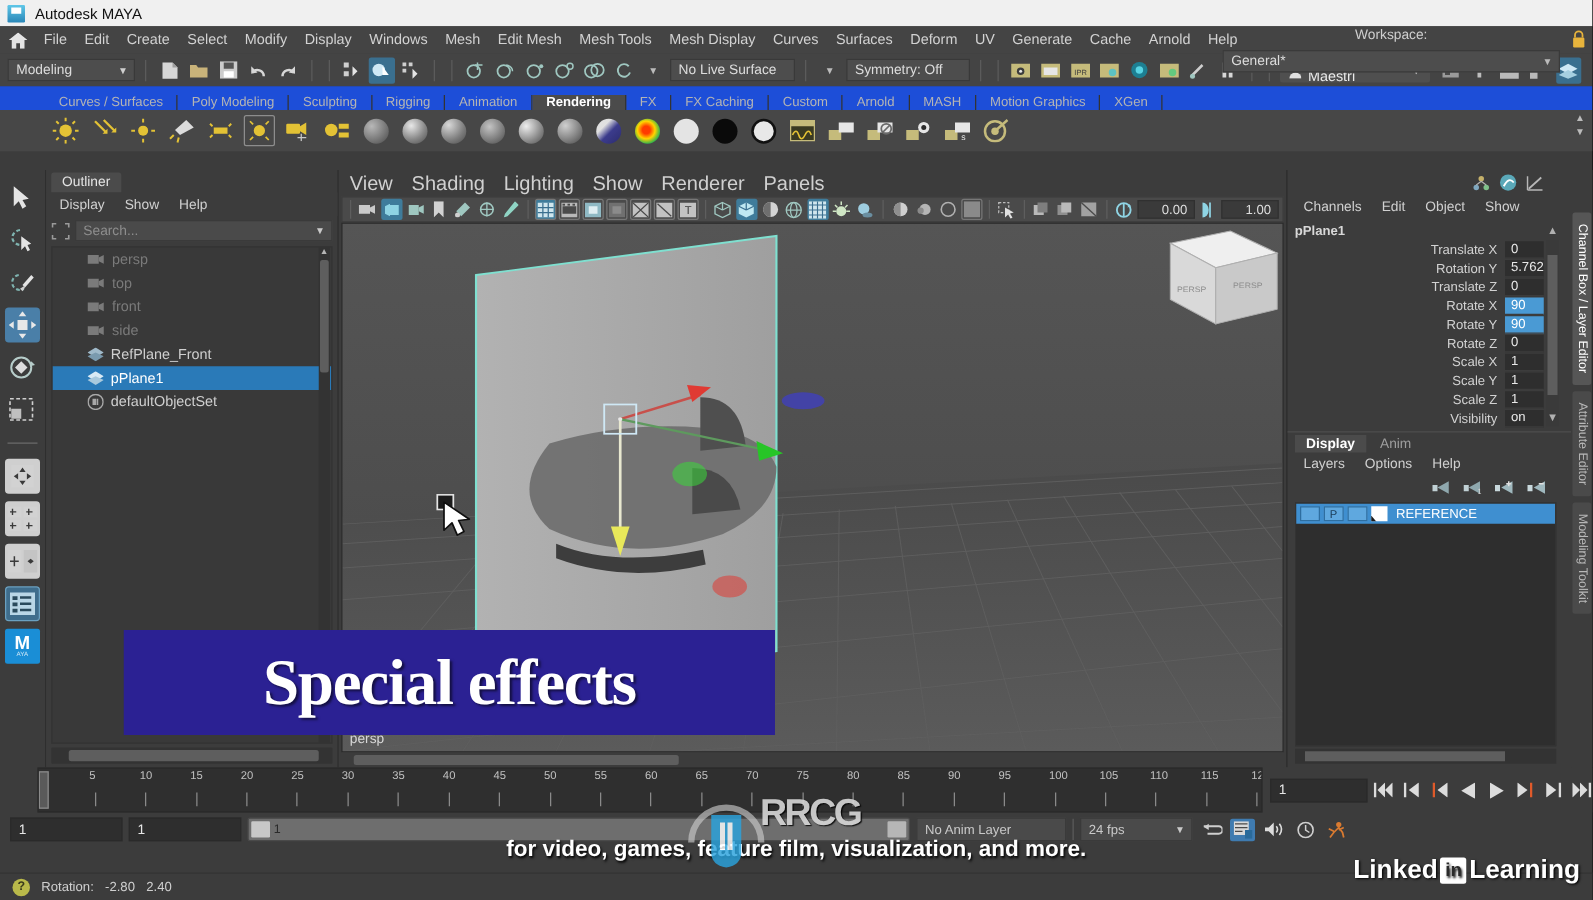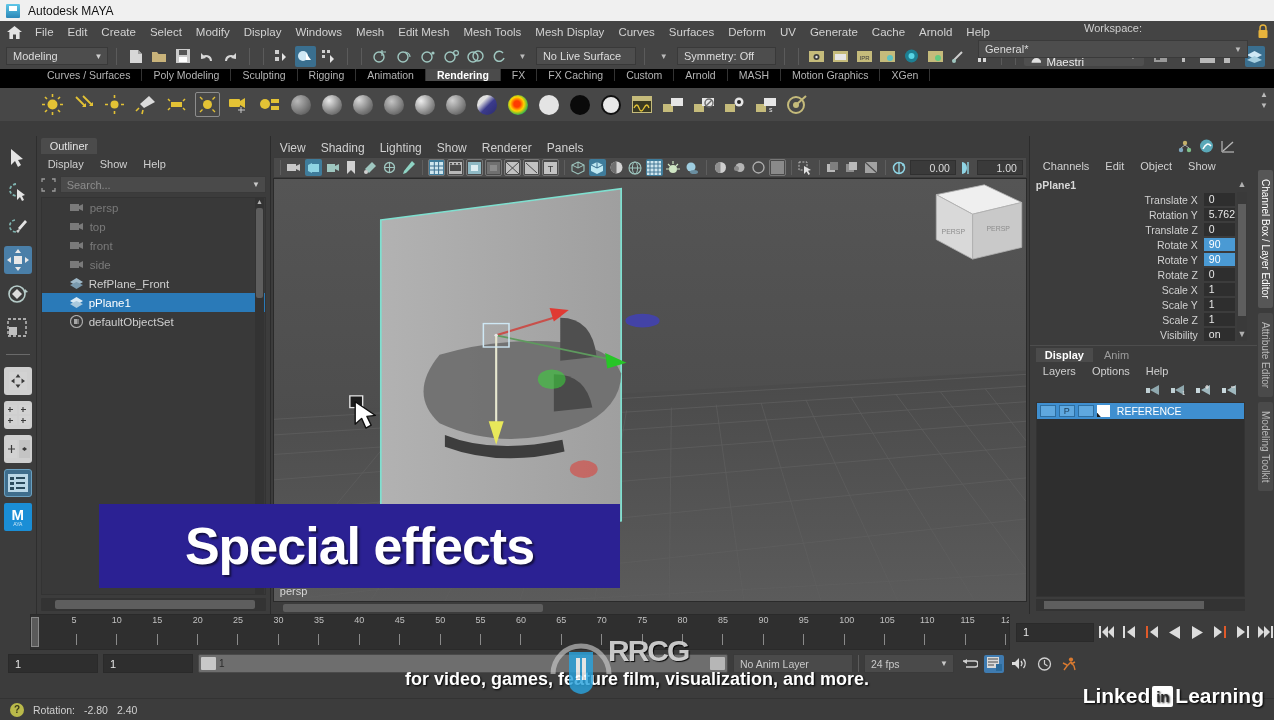--- a/index.html
+++ b/index.html
@@ -35,21 +35,21 @@
        padding-left:6px; font-size:11px;color:#dcdcdc; position:relative;}
   .dd .cv{position:absolute;right:5px;color:#cfcfcf;font-size:8px;}
   .sep{ width:1px;height:17px;background:#5b5b5b;margin:0 5px;}
   .tbtn{ width:21px;height:21px;display:flex;align-items:center;justify-content:center;border-radius:2px;}
   .tbtn.sel{ background:#3a6f8f; }
   .txtfield{ height:18px;background:#4d4d4d;border:1px solid #393939;display:flex;align-items:center;
        padding:0 6px;font-size:11px;color:#ddd;}
   .user-chip{ height:19px;background:#4f4f4f;border-radius:2px;display:flex;align-items:center;gap:5px;padding:0 7px;font-size:11.5px;color:#eaeaea;}
 
   
-  .shelftabs{ height:19px;background:#000000;display:flex;align-items:flex-start;padding-left:36px;}
+  .shelftabs{ height:19px;background:#1d4ed8;display:flex;align-items:flex-end;padding-left:36px;}
   .shelftabs .st{ padding:0 11px;display:flex;align-items:center;font-size:10.5px;color:#b4b4b4;border-right:1px solid #333;}
   .shelftabs .st.active{ background:#4b4b4b;color:#fff;font-weight:bold;}
   
   .shelfrow{ height:33px;background:#474747;display:flex;align-items:center;padding-left:40px;gap:6px;position:relative;}
   .sh{ width:25px;height:25px;display:flex;align-items:center;justify-content:center;border-radius:2px;}
   .sh.box{ border:1px solid #8d8d8d; }
   .ball{ width:20px;height:20px;border-radius:50%;}
 
   
   .main{ position:absolute;left:0;top:136px;right:0;bottom:106px;display:flex; }
@@ -75,21 +75,21 @@
   .olrow.dim{ color:#7a7a7a; }
   .olrow.sel{ background:#2a7ab8;color:#fff;}
   .ol-scroll{position:absolute;right:1px;top:0;width:9px;height:100%;background:#333;}
   .ol-scroll .thumb{position:absolute;top:10px;left:1px;width:7px;height:90px;background:#5e5e5e;border-radius:2px;}
   .ol-hscroll{height:13px;margin:3px 4px 3px 4px;background:#333;position:relative;border-radius:1px;}
   .ol-hscroll .thumb{position:absolute;left:14px;top:2px;width:200px;height:9px;background:#5e5e5e;border-radius:2px;}
 
   
   .vpwrap{ flex:1;background:#3c3c3c;display:flex;flex-direction:column;padding:2px 2px 0 2px;}
   .vp-menu{ height:19px;display:flex;align-items:center;gap:1px;}
-  .vp-menu span{padding:1px 7px;font-size:12px;color:#d0d0d0;}
+  .vp-menu span{padding:1px 7px;font-size:16px;color:#d0d0d0;}
   .vp-icons{ height:21px;background:#4a4a4a;display:flex;align-items:center;gap:2px;padding:0 3px;border:1px solid #3b3b3b;}
   .vi{ width:17px;height:17px;display:flex;align-items:center;justify-content:center;border-radius:2px;}
   .vi.on{ background:#3f7c9b; }
   .vi.box{ border:1px solid #777; }
   .vnum{ height:15px;width:46px;background:#3a3a3a;border:1px solid #303030;display:flex;align-items:center;justify-content:flex-end;padding-right:5px;font-size:10.5px;color:#ddd;}
   .vsep{width:1px;height:15px;background:#5e5e5e;margin:0 3px;}
   .viewport{ flex:1;position:relative;overflow:hidden;border:1px solid #2a2a2a;background:#4b4b4b;}
   .vp-label{ position:absolute;left:6px;bottom:4px;font-size:11px;color:#d8d8d8;}
   .vp-hscroll{height:12px;background:#3c3c3c;position:relative;}
   .vp-hscroll .thumb{position:absolute;left:10px;top:2px;width:260px;height:8px;background:#5e5e5e;border-radius:2px;}
@@ -148,21 +148,21 @@
   .rslider .h2{position:absolute;right:2px;top:2px;width:15px;height:13px;background:#b6b6b6;border-radius:1px;}
   .rslider .num{position:absolute;left:20px;top:3px;font-size:10px;color:#2a2a2a;}
   .animlayer{width:120px;height:19px;background:#4a4a4a;border:1px solid #3a3a3a;display:flex;align-items:center;padding-left:6px;font-size:10.5px;color:#c9c9c9;}
   .fps{width:90px;height:19px;background:#4a4a4a;border:1px solid #3a3a3a;display:flex;align-items:center;padding-left:6px;font-size:10.5px;color:#c9c9c9;position:relative;}
   .fps .cv{position:absolute;right:5px;color:#c9c9c9;font-size:8px;}
   .statusline{position:absolute;left:0;right:0;bottom:0;height:22px;background:#3c3c3c;border-top:1px solid #333;display:flex;align-items:center;gap:9px;padding-left:10px;}
   .help-ico{width:14px;height:14px;border-radius:50%;background:#b9b94a;color:#3a3a1c;font-size:10px;display:flex;align-items:center;justify-content:center;font-weight:bold;}
   .sl-t{font-size:10.5px;color:#cfcfcf;}
 
   
-  .banner{position:absolute;left:99px;top:504px;width:521px;height:84px;background:#2b2193;display:flex;align-items:center;justify-content:center;}
+  .banner{position:absolute;left:99px;top:504px;width:521px;height:84px;background:#2b2193;display:flex;align-items:center;justify-content:center;font-family:Liberation Serif, serif;}
   .banner-txt{font-size:52px;font-weight:bold;color:#fff;letter-spacing:-1px;text-shadow:2px 2px 2px rgba(0,0,0,.55);}
   .sub-cn{position:absolute;left:0;right:0;top:638px;text-align:center;font-size:18px;font-weight:bold;color:#fff;text-shadow:1px 1px 2px #000;}
   .sub-en{position:absolute;left:0;right:0;top:669px;text-align:center;font-size:18px;font-weight:bold;color:#fff;text-shadow:1px 1px 2px #000;}
   .wm{position:absolute;left:545px;top:630px;width:72px;height:68px;opacity:.82;}
   .wm-rr{position:absolute;left:608px;top:634px;font-size:30px;font-weight:bold;color:#d7d7d7;letter-spacing:-2px;opacity:.9;text-shadow:1px 1px 1px #000;}
   .li-wm{position:absolute;right:10px;bottom:12px;display:flex;align-items:center;gap:2px;font-size:21px;color:#fff;font-weight:bold;text-shadow:1px 1px 2px #000;}
   .li-box{width:21px;height:21px;background:#fff;color:#2a2a2a;display:flex;align-items:center;justify-content:center;font-size:15px;border-radius:2px;}
 </style>
 </head>
 <body>

